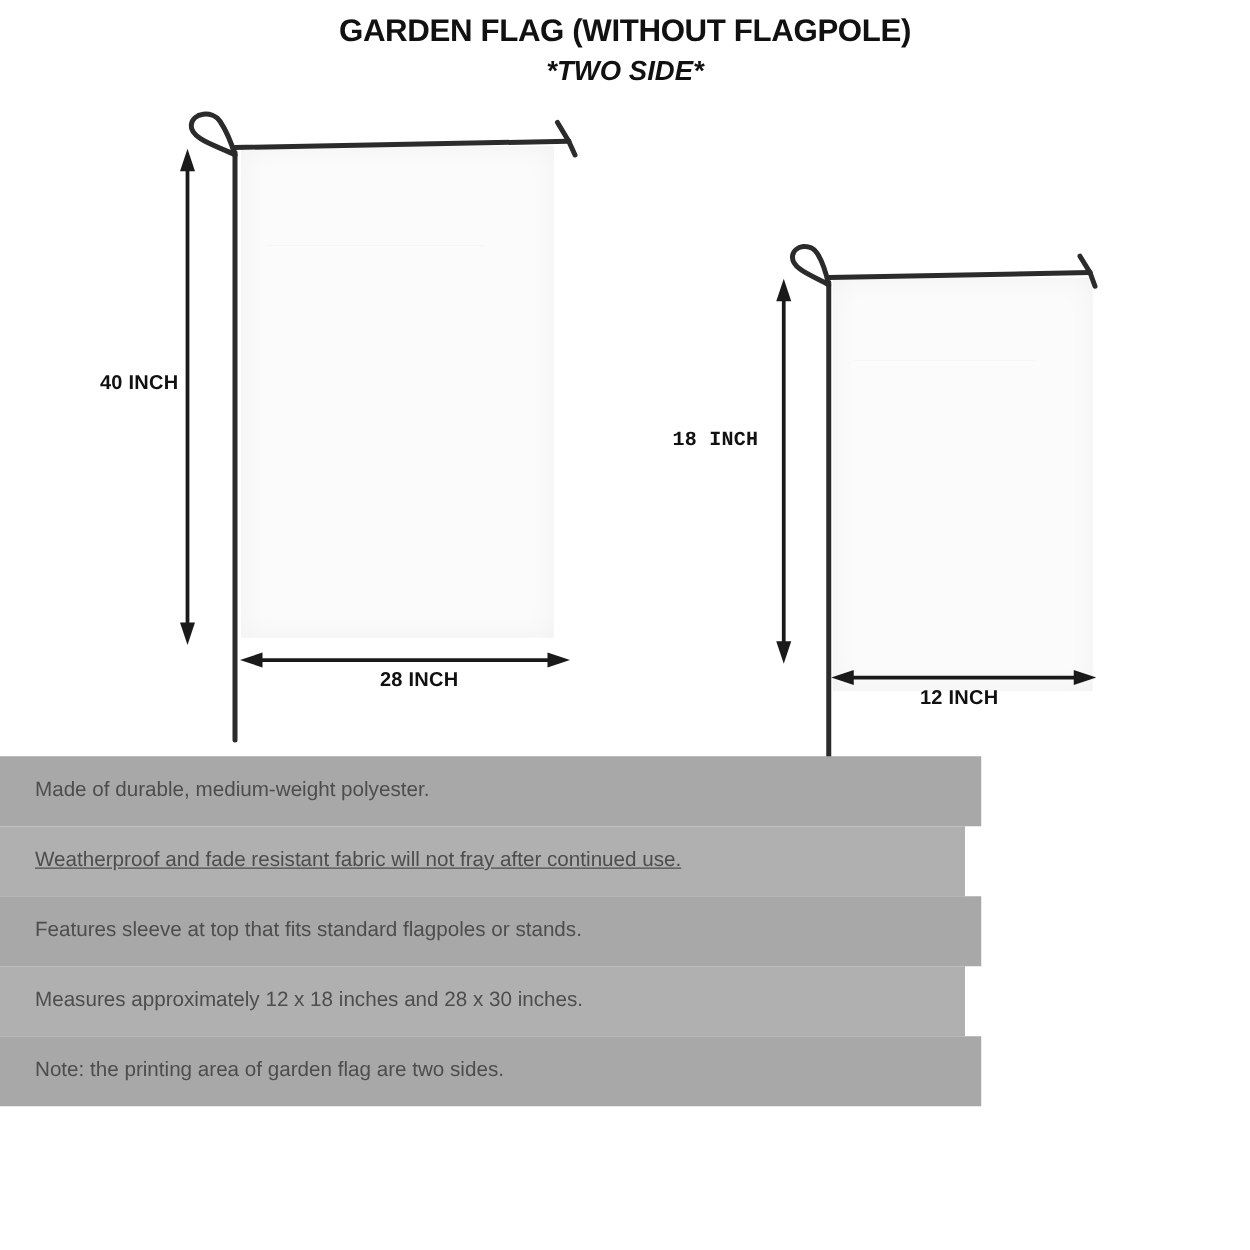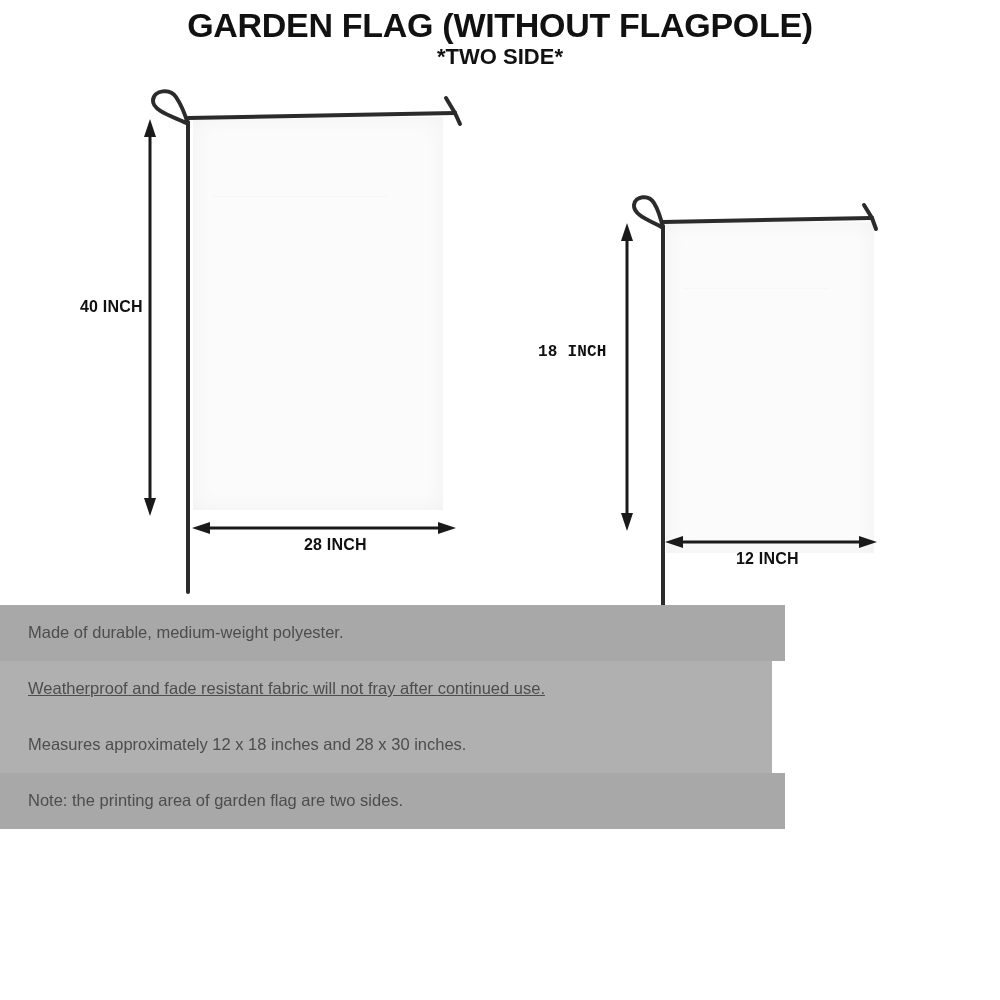--- a/index.html
+++ b/index.html
@@ -18,29 +18,30 @@
 
   
   .title-block {
     position: absolute;
     top: 8px;
     left: 0;
     width: 1000px;
     text-align: center;
   }
   .title-line1 {
-    font-size: 34px;
+    font-size: 25px;
     font-weight: bold;
     letter-spacing: -0.3px;
     line-height: 34px;
     color: #111111;
   }
   .title-line2 {
     font-size: 22px;
     font-weight: bold;
+    font-style: italic;
     line-height: 30px;
     color: #111111;
   }
 
   
   .diagram {
     position: absolute;
     top: 0;
     left: 0;
     width: 1000px;
@@ -180,19 +181,22 @@
   <div class="dim-label" id="label-width-small">12 INCH</div>
 </div>
 
 <div class="features">
   <div class="feature-row fr-0">
     <span class="feature-text">Made of durable, medium-weight polyester.</span>
   </div>
   <div class="feature-row fr-1">
     <span class="feature-text">Weatherproof and fade resistant fabric will not fray after continued use.</span>
   </div>
+  <div class="feature-row fr-2">
+    <span class="feature-text">Features sleeve at top that fits standard flagpoles or stands.</span>
+  </div>
   <div class="feature-row fr-3">
     <span class="feature-text">Measures approximately 12 x 18 inches and 28 x 30 inches.</span>
   </div>
   <div class="feature-row fr-4">
     <span class="feature-text">Note: the printing area of garden flag are two sides.</span>
   </div>
 </div>
 
 </body></html>

